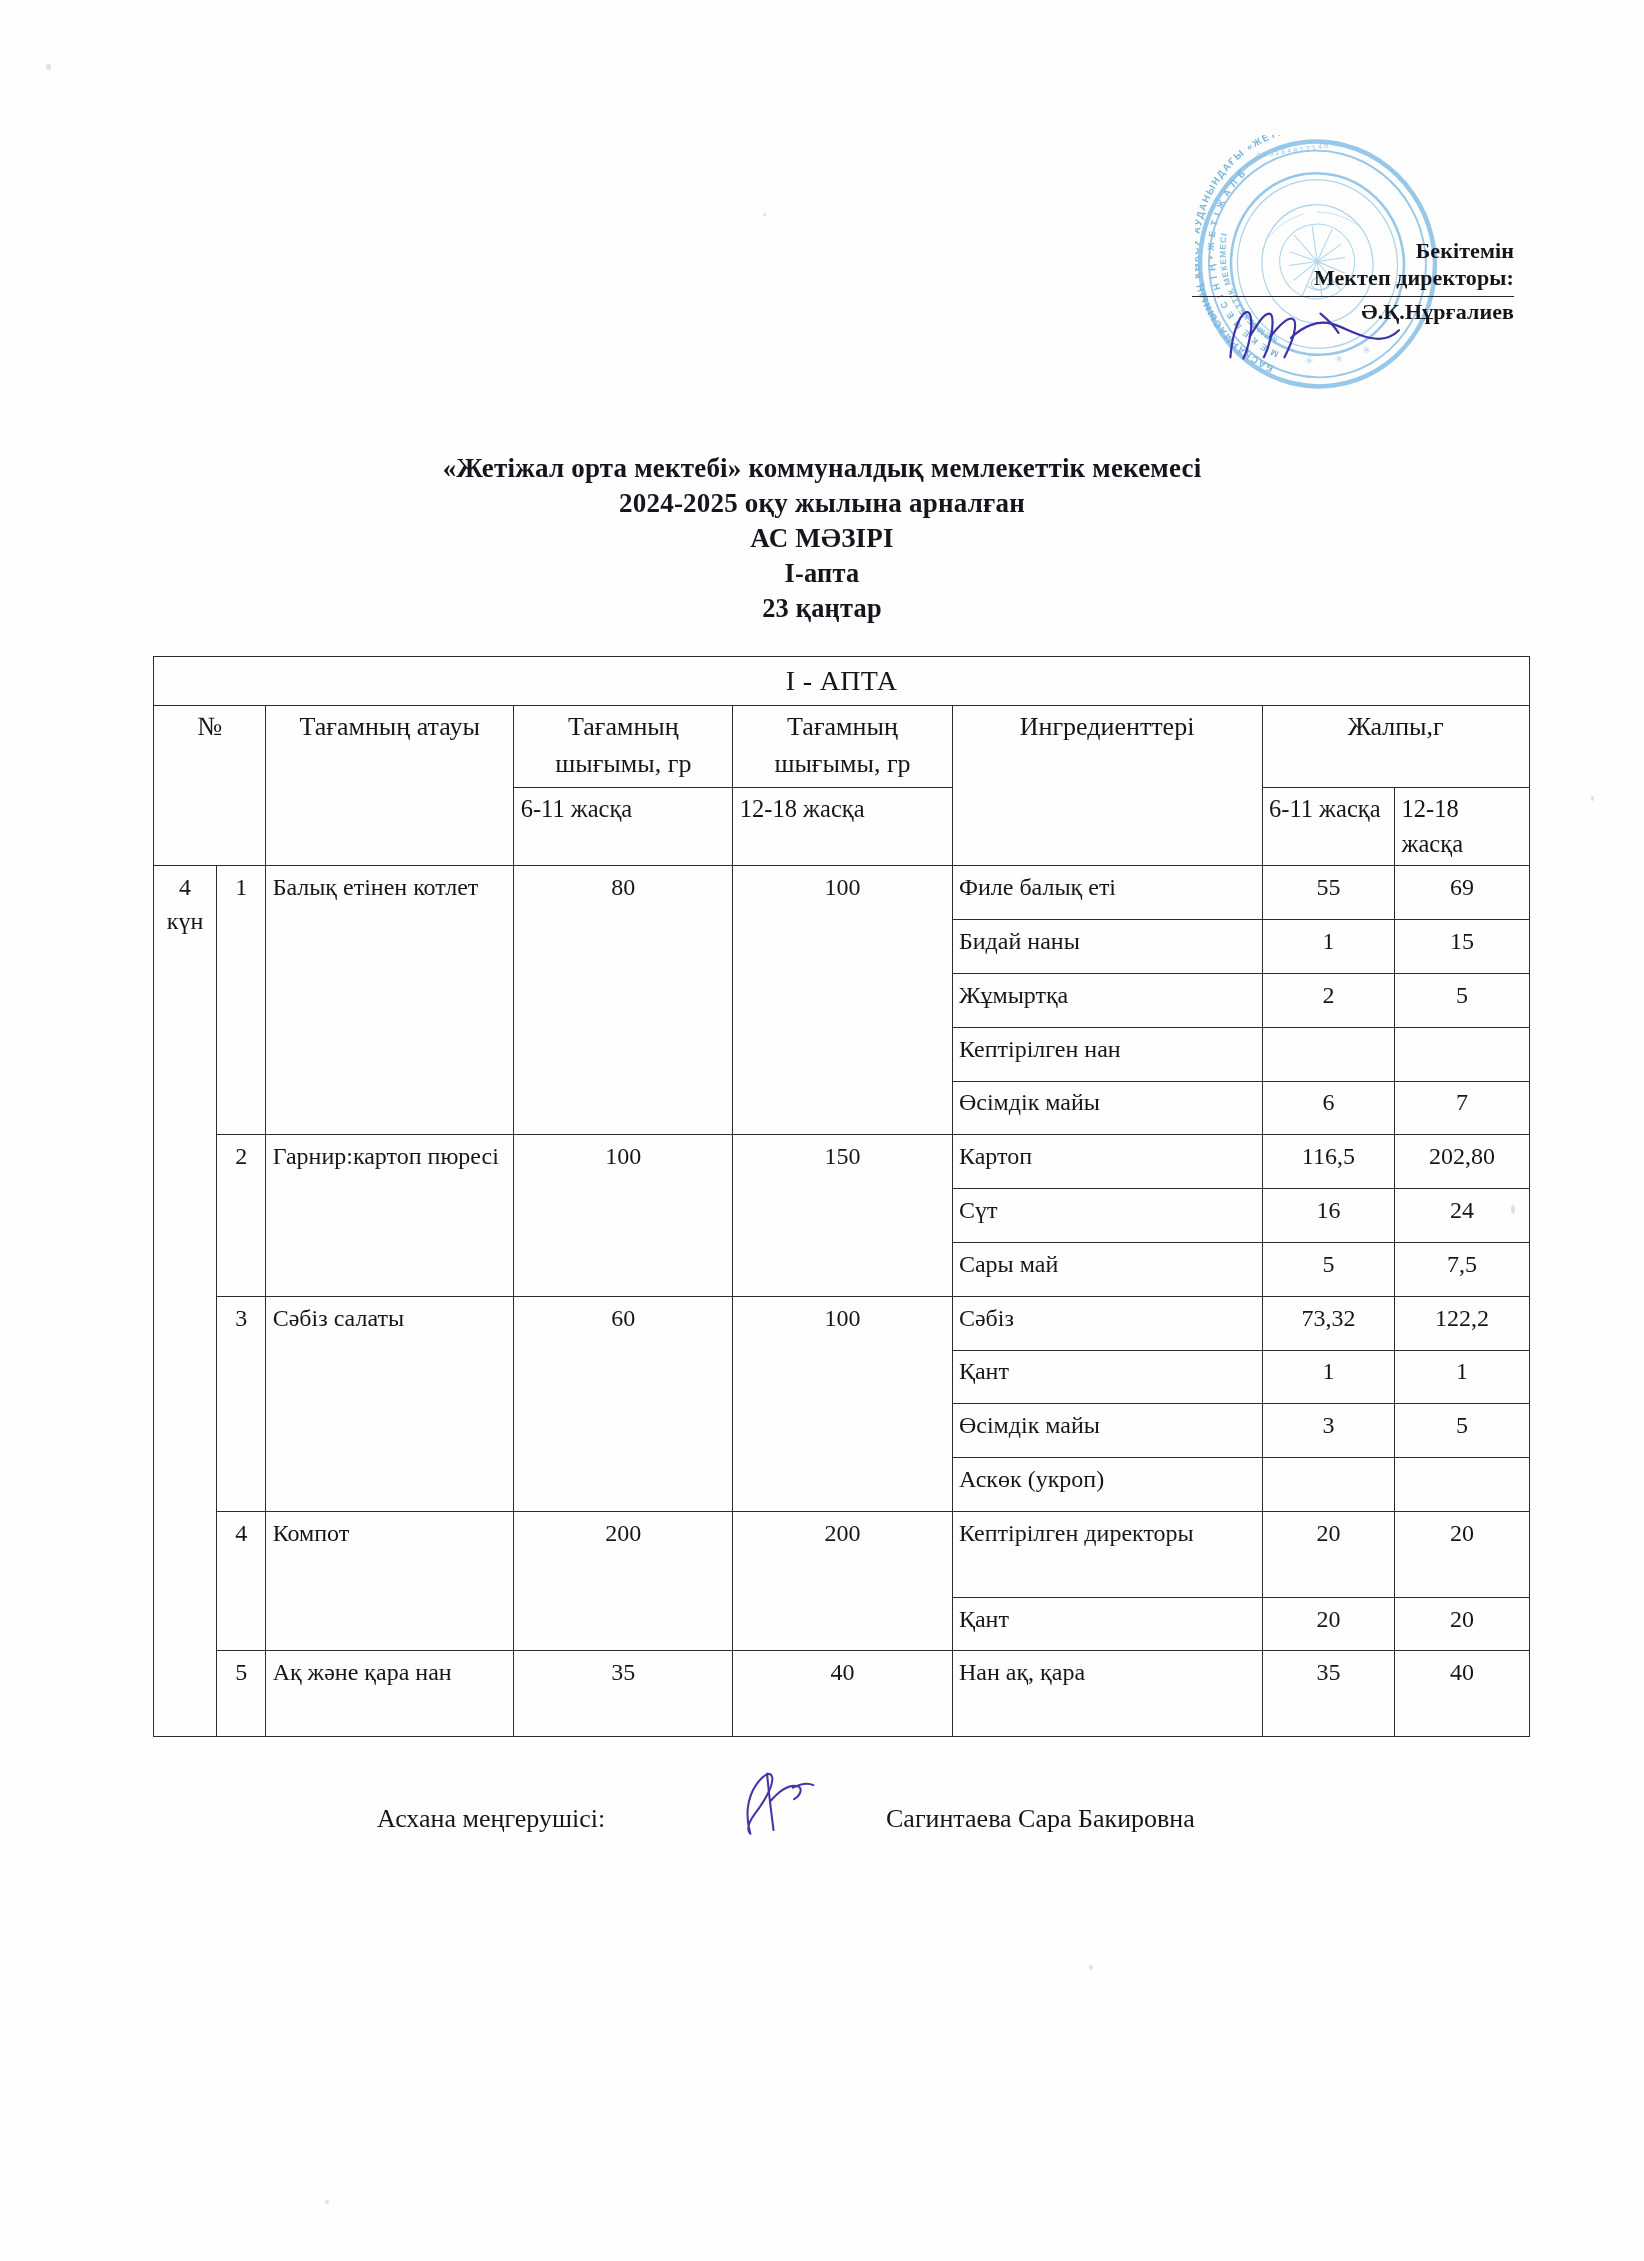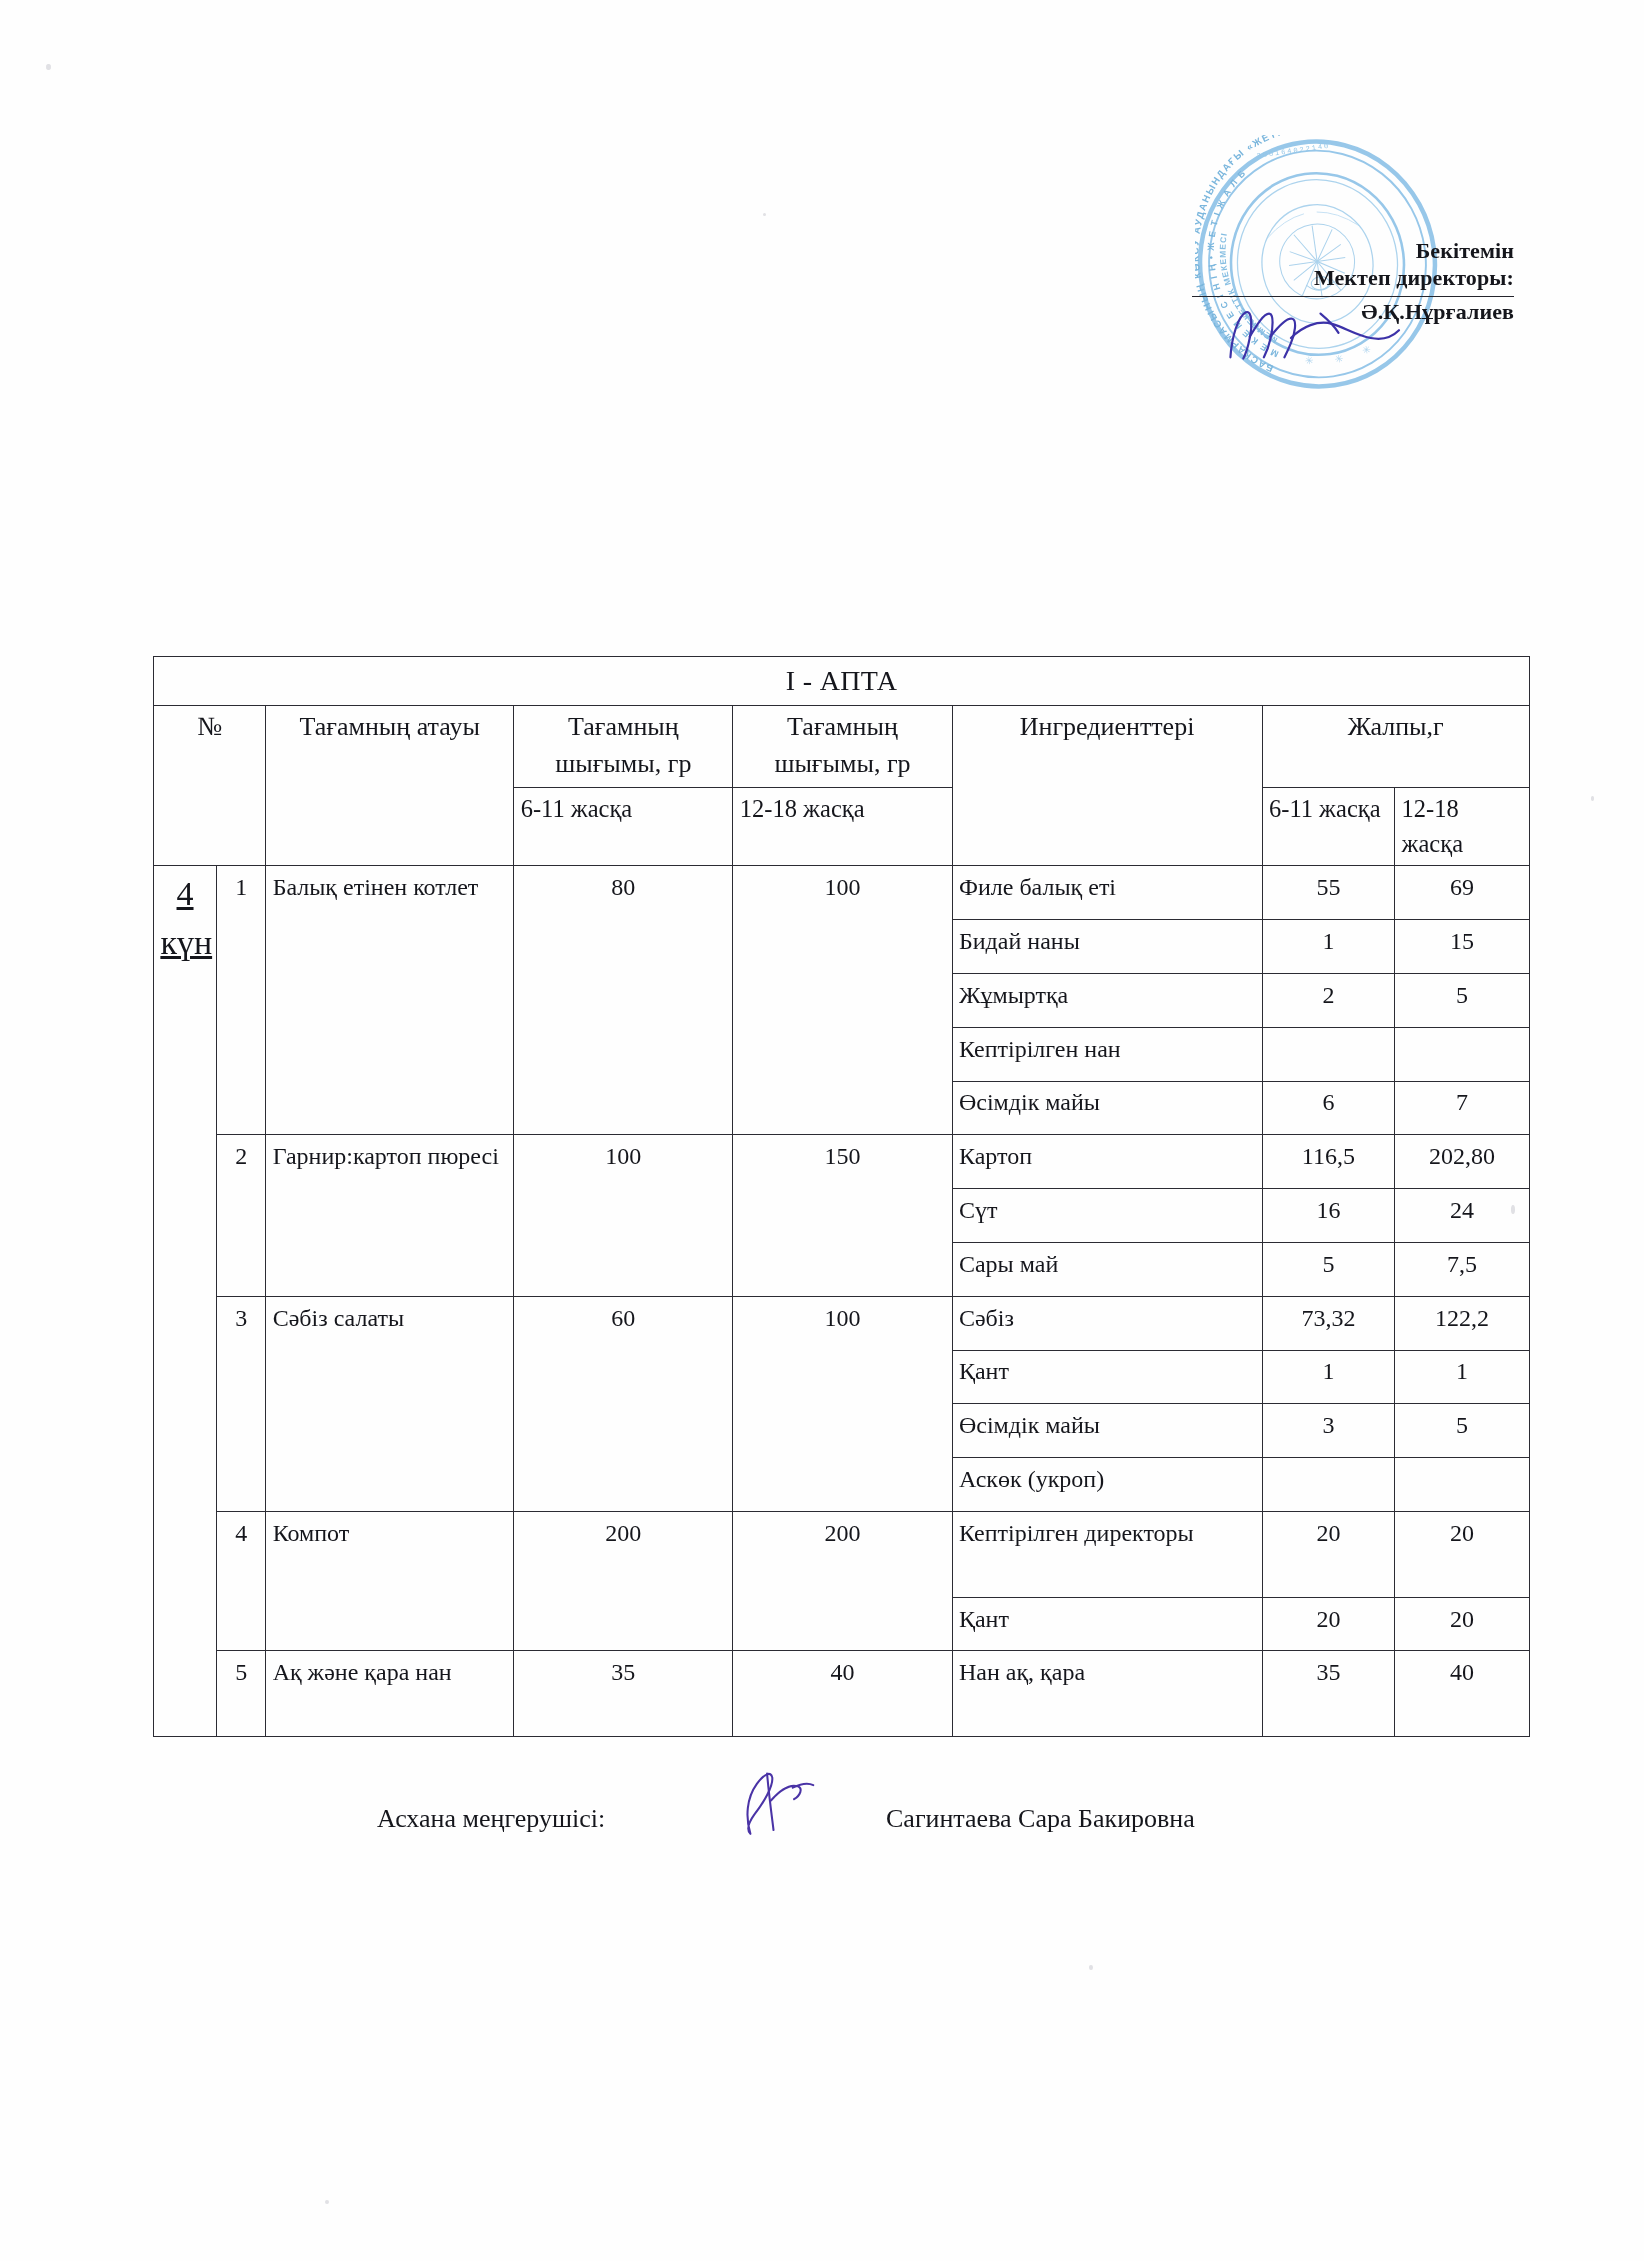--- a/index.html
+++ b/index.html
@@ -125,25 +125,24 @@
     text-align: left;
     font-weight: bold;
     font-size: 24.5px;
     line-height: 1.5;
     vertical-align: top;
     padding-top: 6.4px;
   }
   td.daycell {
     text-align: center;
     font-weight: bold;
-    font-size: 34px;
+    font-size: 24px;
     vertical-align: top;
     padding-top: 39px;
     line-height: 1.55;
-    text-decoration: underline;
   }
   td.numcell {
     text-align: center;
     vertical-align: top;
     padding-top: 6.4px;
   }
   td.namecell {
     vertical-align: top;
     padding-top: 6.4px;
     padding-left: 9px;
@@ -255,20 +254,27 @@
   <svg class="sig-dir" viewBox="0 0 300 110" aria-hidden="true">
     <g fill="none" stroke="#3c32a8" stroke-width="3.4" stroke-linecap="round" stroke-linejoin="round">
       <path d="M10 92 C 12 60, 22 28, 34 22 C 44 18, 44 44, 40 62 C 37 78, 32 90, 30 94"></path>
       <path d="M40 60 C 52 40, 62 24, 70 24 C 78 24, 76 48, 72 64 C 69 78, 64 88, 62 92"></path>
       <path d="M72 60 C 86 42, 98 30, 106 32 C 114 34, 110 56, 104 70 C 100 80, 96 88, 94 92"></path>
       <path d="M104 62 C 122 44, 146 34, 168 40 C 188 46, 206 58, 228 62 C 248 66, 262 60, 272 50"></path>
       <path d="M150 24 C 162 34, 172 44, 178 54"></path>
     </g>
   </svg>
 
+  <div class="title-block">
+    <div class="t">«Жетіжал орта мектебі» коммуналдық мемлекеттік мекемесі</div>
+    <div class="t">2024-2025 оқу жылына арналған</div>
+    <div class="t">АС МӘЗІРІ</div>
+    <div class="t small">I-апта</div>
+    <div class="t small">23 қаңтар</div>
+  </div>
 
   <div class="tbl-wrap">
     <table class="menu">
       <colgroup>
         <col style="width:59px">
         <col style="width:46px">
         <col style="width:232px">
         <col style="width:205px">
         <col style="width:205px">
         <col style="width:290px">

